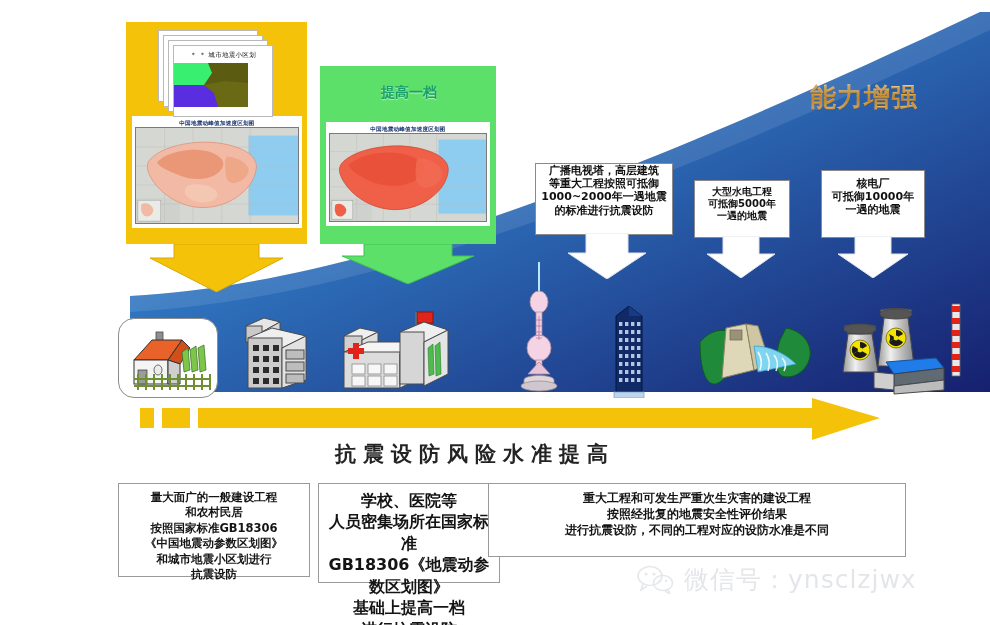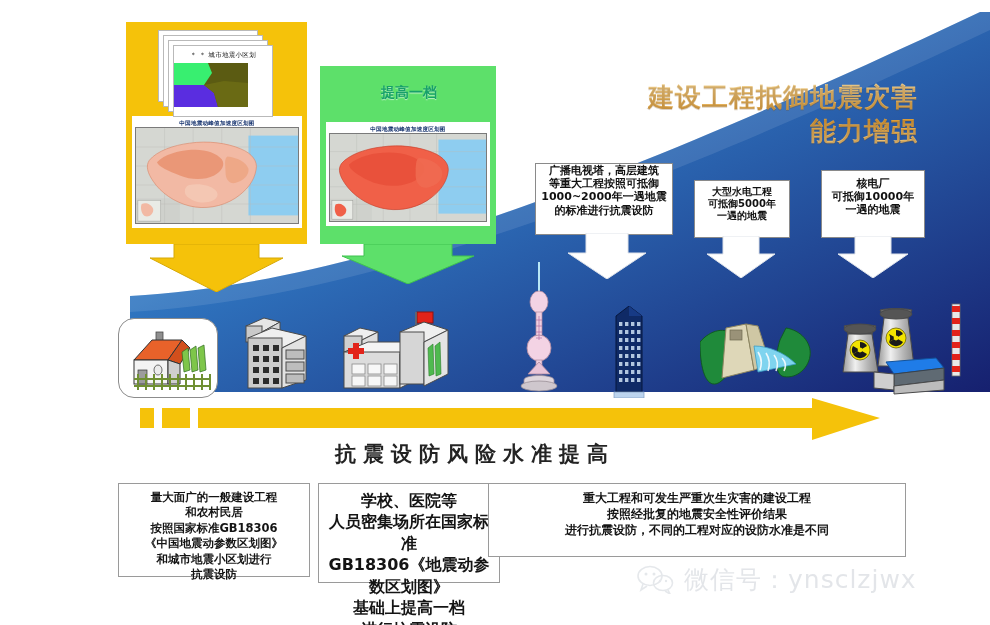--- a/index.html
+++ b/index.html
@@ -168,21 +168,20 @@
         <stop offset="0%" stop-color="#6cc4f0"></stop>
         <stop offset="40%" stop-color="#2f74bf"></stop>
         <stop offset="100%" stop-color="#16206f"></stop>
       </linearGradient>
     </defs>
     <path d="M 130,296 C 330,284 560,210 980,12 L 990,12 L 990,392 L 130,392 Z" fill="url(#gwedge2)"></path>
     <path d="M 130,296 C 330,284 560,210 980,12 L 990,12 L 990,30 C 600,215 340,300 130,312 Z" fill="rgba(255,255,255,0.10)"></path>
   </svg>
 
   <div class="abs" id="headline">
-    <span>建设工程抵御地震灾害</span>
     <span class="l2">能力增强</span>
   </div>
 
   <div class="abs" id="yellow-panel"></div>
 
   <svg class="abs" id="yellow-arrow" viewBox="0 0 133 48" preserveAspectRatio="none">
     <path d="M 24,0 L 109,0 L 109,14 L 133,14 L 66.5,48 L 0,14 L 24,14 Z" fill="#f5c20a" stroke="#d6a806" stroke-width="1"></path>
   </svg>
 
   <div class="abs" id="card-stack">

